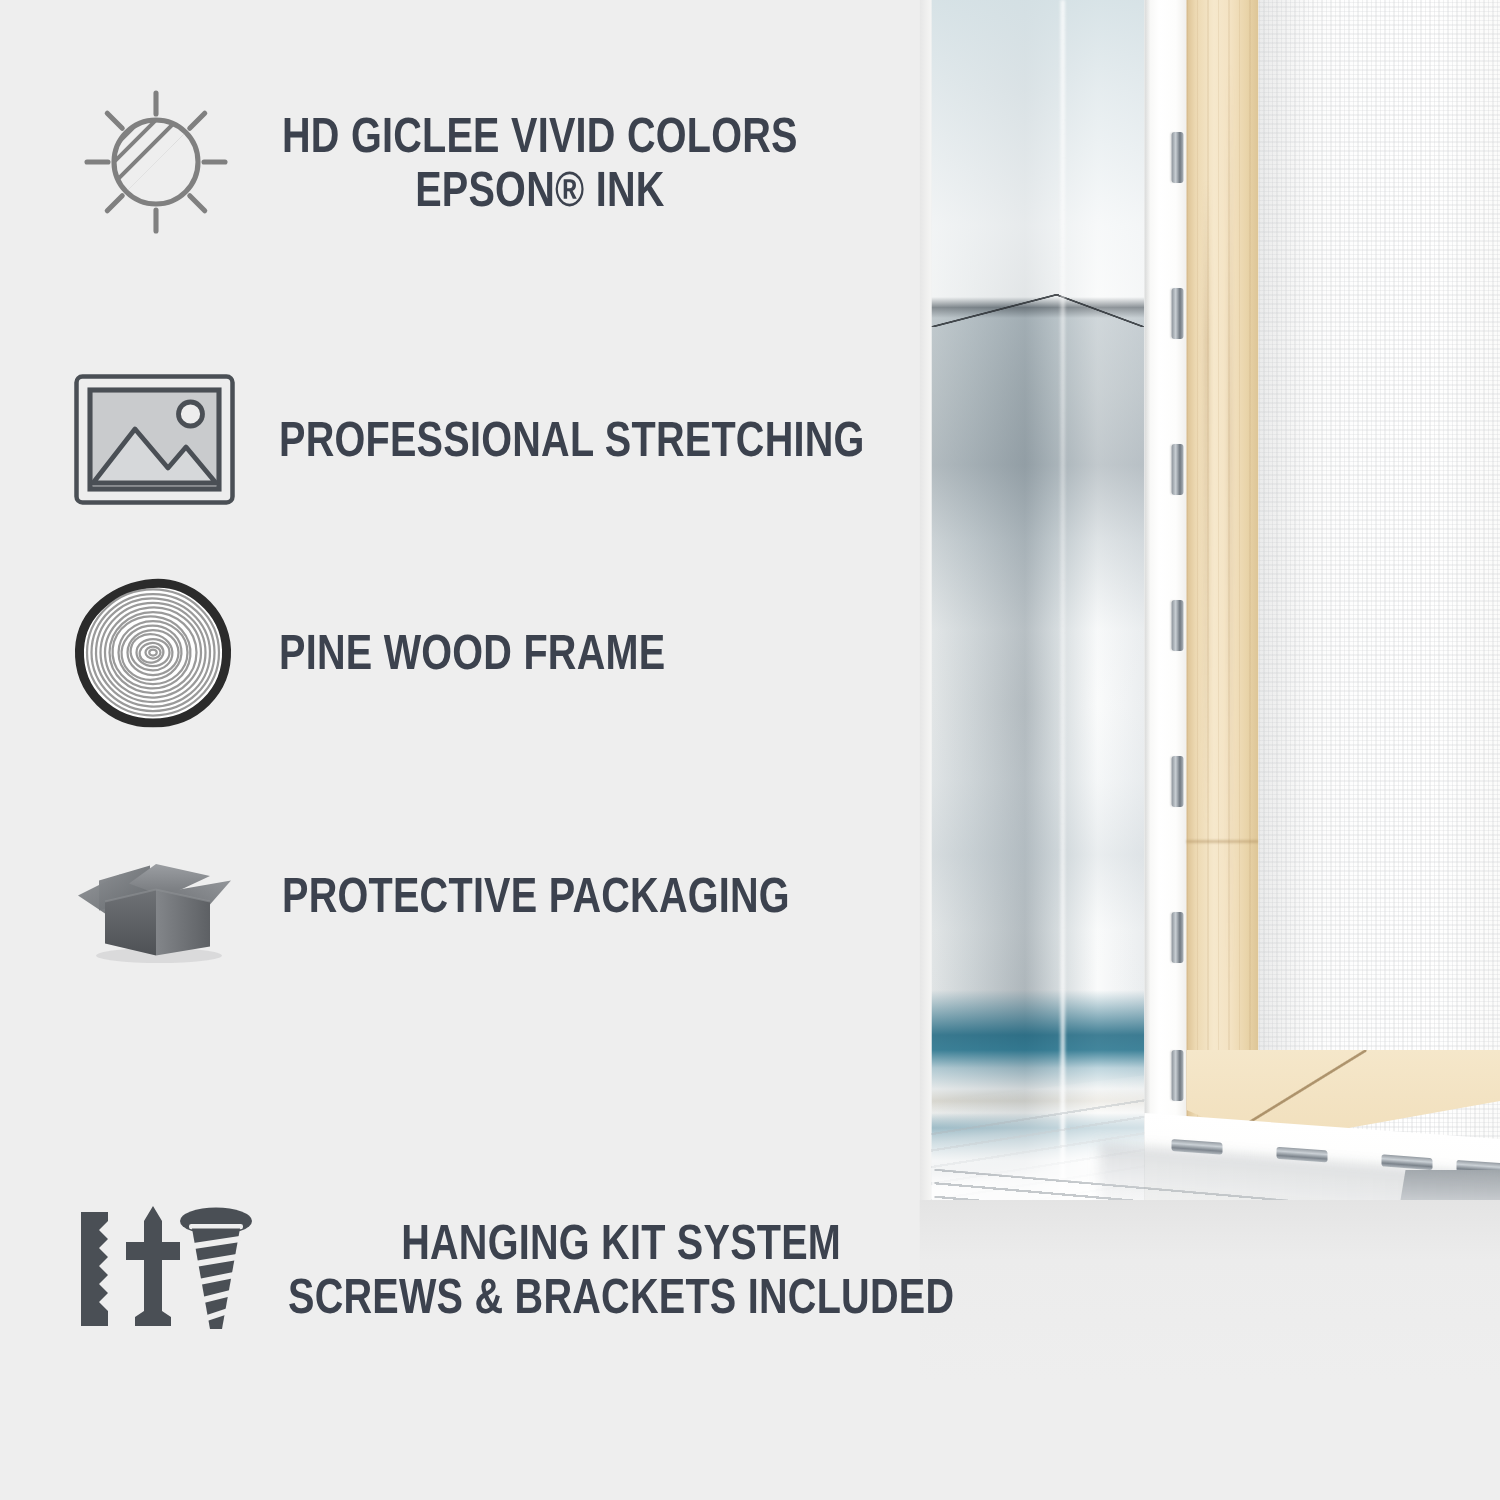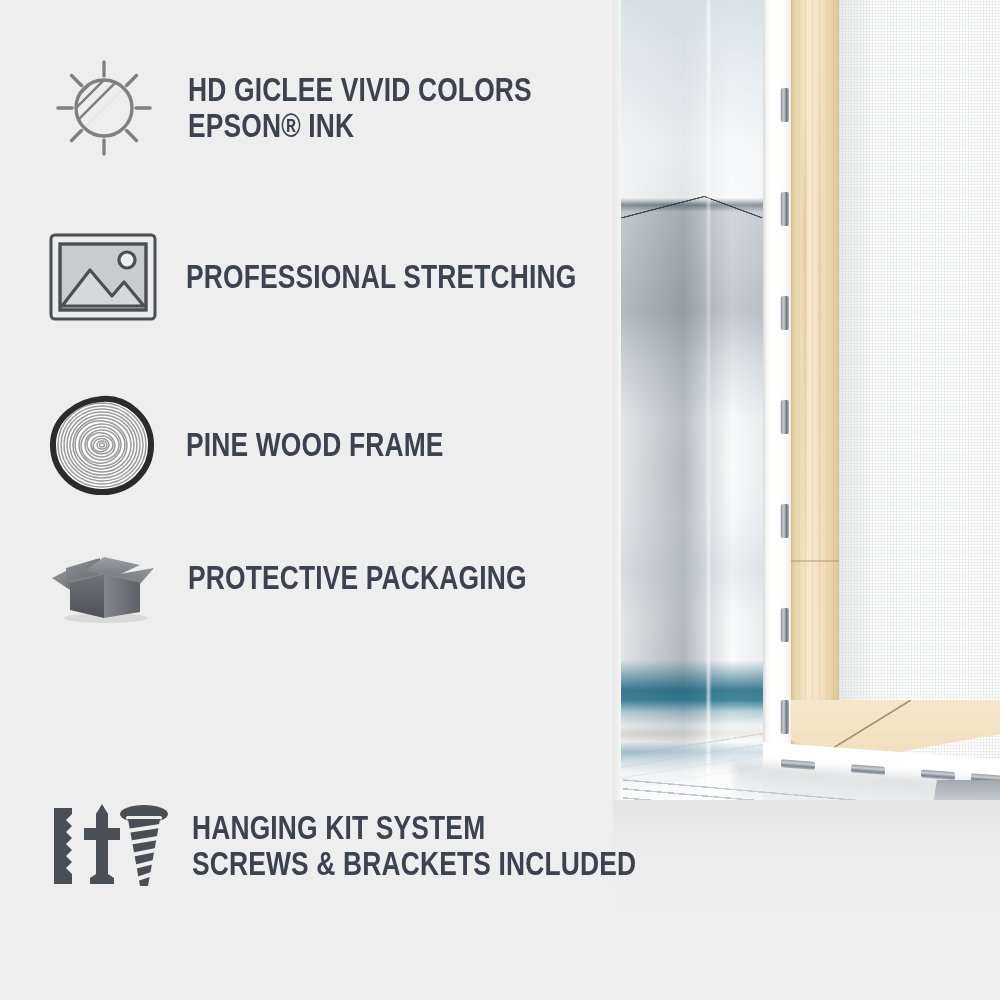--- a/index.html
+++ b/index.html
@@ -21,20 +21,21 @@
   }
 
   
   .feature-list {
     position: absolute;
     left: 0;
     top: 0;
     width: 620px;
     height: 1000px;
     z-index: 5;
+    text-align: center;
   }
 
   .feature-row {
     position: absolute;
     display: flex;
     align-items: center;
     left: 48px;
   }
 
   .feature-icon {
@@ -52,23 +53,23 @@
     line-height: 1.08;
     letter-spacing: 0.2px;
     transform: scaleX(0.80);
     transform-origin: left center;
     white-space: nowrap;
   }
   .feature-text .line { display: block; }
 
   
   #row-giclee      { top: 58px;  }
-  #row-stretching  { top: 232px; }
-  #row-pine        { top: 395px; }
-  #row-packaging   { top: 532px; }
+  #row-stretching  { top: 248px; }
+  #row-pine        { top: 385px; }
+  #row-packaging   { top: 551px; }
   #row-wrap        { top: 695px; }
   #row-hanging     { top: 846px; }
 
   #row-giclee .feature-icon     { width: 112px; height: 112px; margin-right: 28px; }
   #row-stretching .feature-icon { width: 110px; height: 90px;  margin-right: 28px; }
   #row-pine .feature-icon       { width: 108px; height: 100px; margin-right: 30px; }
   #row-packaging .feature-icon  { width: 112px; height: 92px;  margin-right: 28px; }
   #row-wrap .feature-icon       { width: 118px; height: 92px;  margin-right: 22px; margin-left: 6px;}
   #row-hanging .feature-icon    { width: 122px; height: 88px;  margin-right: 22px; }
 

